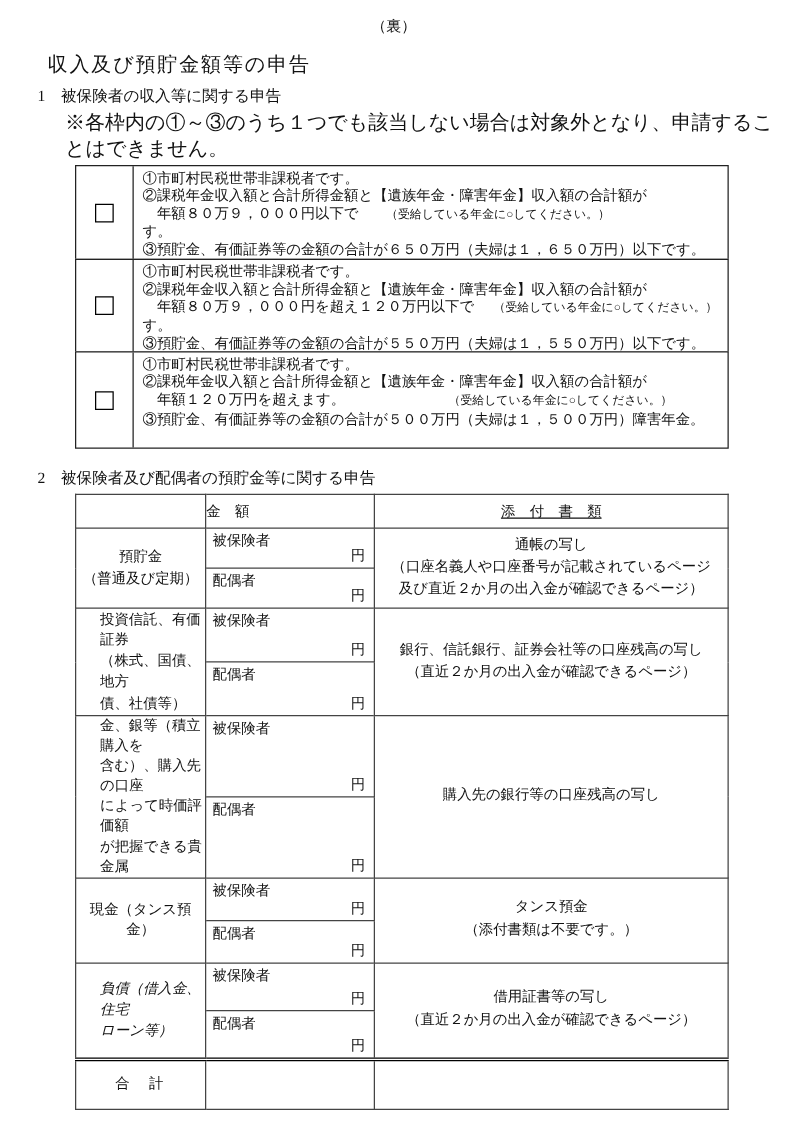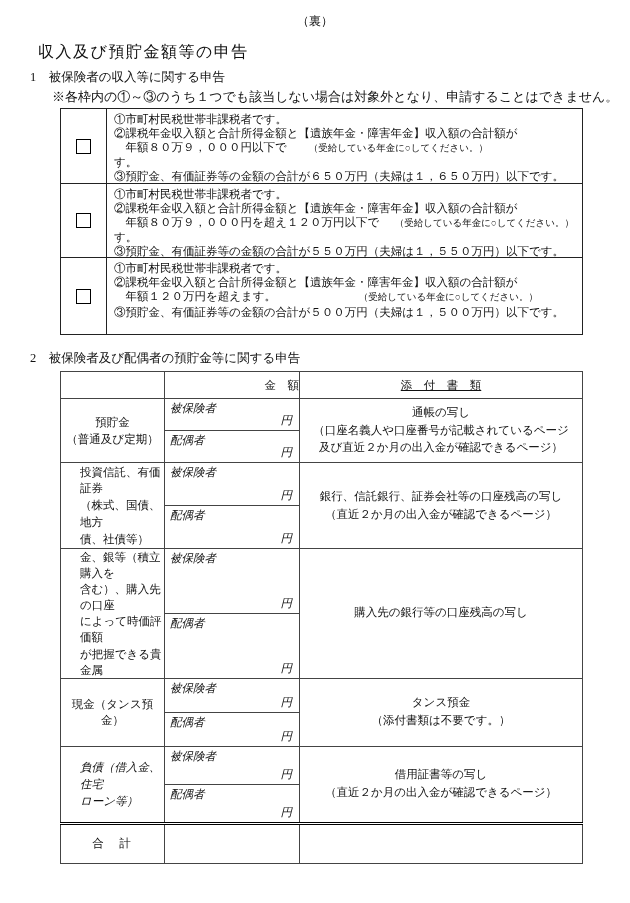--- a/index.html
+++ b/index.html
@@ -4,48 +4,48 @@
 <style>
   html,body { margin:0; padding:0; }
   body {
     width:630px; height:903px; background:#ffffff; color:#111;
     font-family:"Liberation Serif","DejaVu Serif",serif;
     position:relative; overflow:hidden;
   }
   .side-label { text-align:center; padding-top:13px; font-size:12px; }
   .doc-title { margin:12px 0 0 38px; font-size:16px; font-weight:400; letter-spacing:1.5px; }
   .s1-heading { margin:6px 0 0 30px; font-size:12.5px; }
-  .s1-note { margin:2px 0 0 52px; font-size:13px; }
+  .s1-note { margin:2px 0 0 52px; font-size:16px; }
   .boxes { margin:3px 0 0 60px; width:523px; }
   .box { display:flex; border:1px solid #222; margin-top:-1px; box-sizing:border-box; background:#fff; }
   .box1 { height:63px; } .box2 { height:76px; } .box3 { height:75px; } .box4 { height:78px; }
   .cb-cell { flex:0 0 45px; border-right:1px solid #222; display:flex; align-items:center; justify-content:center; }
   .checkbox { width:13px; height:13px; border:1.5px solid #000; background:#fff; display:block; }
   .box-text { flex:1; padding:3px 6px 2px 7px; font-size:11.5px; line-height:14.2px; overflow:hidden; }
   .box1 .box-text { padding-top:7px; font-size:12px; line-height:16.5px; }
   .line3 { display:flex; align-items:baseline; }
   .pnote { font-size:9.5px; margin-left:auto; white-space:nowrap; }
   .box2 .pnote { margin-right:88px; } .box3 .pnote { margin-right:2px; } .box4 .pnote { margin-right:38px; }
   .warn { font-size:10.5px; margin-left:14px; }
   .s2-heading { margin:15px 0 0 30px; font-size:12.5px; }
   table.s2 { border-collapse:collapse; table-layout:fixed; margin:4px 0 0 60px; width:523px; }
   table.s2 td { border:1px solid #444; font-size:11.5px; padding:0; overflow:hidden; }
   td.amt, td.amt-h { border:2px solid #000; }
-  td.amt-h { text-align:right; font-size:12px; }
+  td.amt-h { text-align:left; font-size:12px; }
   td.att-h { text-align:center; font-size:12px;text-decoration:underline; }
   tr.hrow td { height:26px; }
   td.lbl { text-align:center; vertical-align:middle; line-height:1.45; }
   td.lbl.left { text-align:left; padding-left:19px; }
   td.lbl-1 { font-size:11px; }
   td.lbl-2 { font-size:10px; line-height:1.4; padding-left:3px; }
   td.lbl-3 { font-size:11px; }
   td.lbl-4 { font-size:11.5px;font-style:italic; }
   td.att { text-align:center; vertical-align:middle; line-height:1.55; }
   .preline { white-space:pre-line; }
-  td.amt { position:relative; vertical-align:top;font-style:italic; }
+  td.amt { position:relative; vertical-align:top; }
   .who { position:absolute; top:2px; left:5px; font-size:11.5px; }
   .yen { position:absolute; bottom:2px; right:7px; font-size:11.5px; }
   tr.sub-r1 td.amt { height:31px; } tr.sub-r2 td.amt { height:42px; }
   tr.sub-r3 td.amt { height:29px; } tr.sub-r4 td.amt { height:33px; }
   tr.sub-r5 td.amt { height:37px; }
   tr.total td { border-top:3px double #000; height:38px; }
   tr.total td.amt { border-top:3px double #000; }
   tr.total td.lbl { letter-spacing:2px; }
 </style>
 </head>
@@ -96,21 +96,21 @@
     <div class="cb-cell">
       <span class="checkbox"></span>
     </div>
     <div class="box-text">
       <div>①市町村民税世帯非課税者です。</div>
       <div>②課税年金収入額と合計所得金額と【遺族年金・障害年金】収入額の合計額が</div>
       <div class="line3">
         <span>　年額１２０万円を超えます。</span>
         <span class="pnote">（受給している年金に○してください。）</span>
       </div>
-      <div>③預貯金、有価証券等の金額の合計が５００万円（夫婦は１，５００万円）以下です。</div>
+      <div>③預貯金、有価証券等の金額の合計が５００万円（夫婦は１，５００万円）障害年金。</div>
     </div>
   </div>
 
 </div>
 
 <div class="s2-heading">2　被保険者及び配偶者の預貯金等に関する申告</div>
 
 <table class="s2">
   <colgroup>
       <col style="width:104px">

